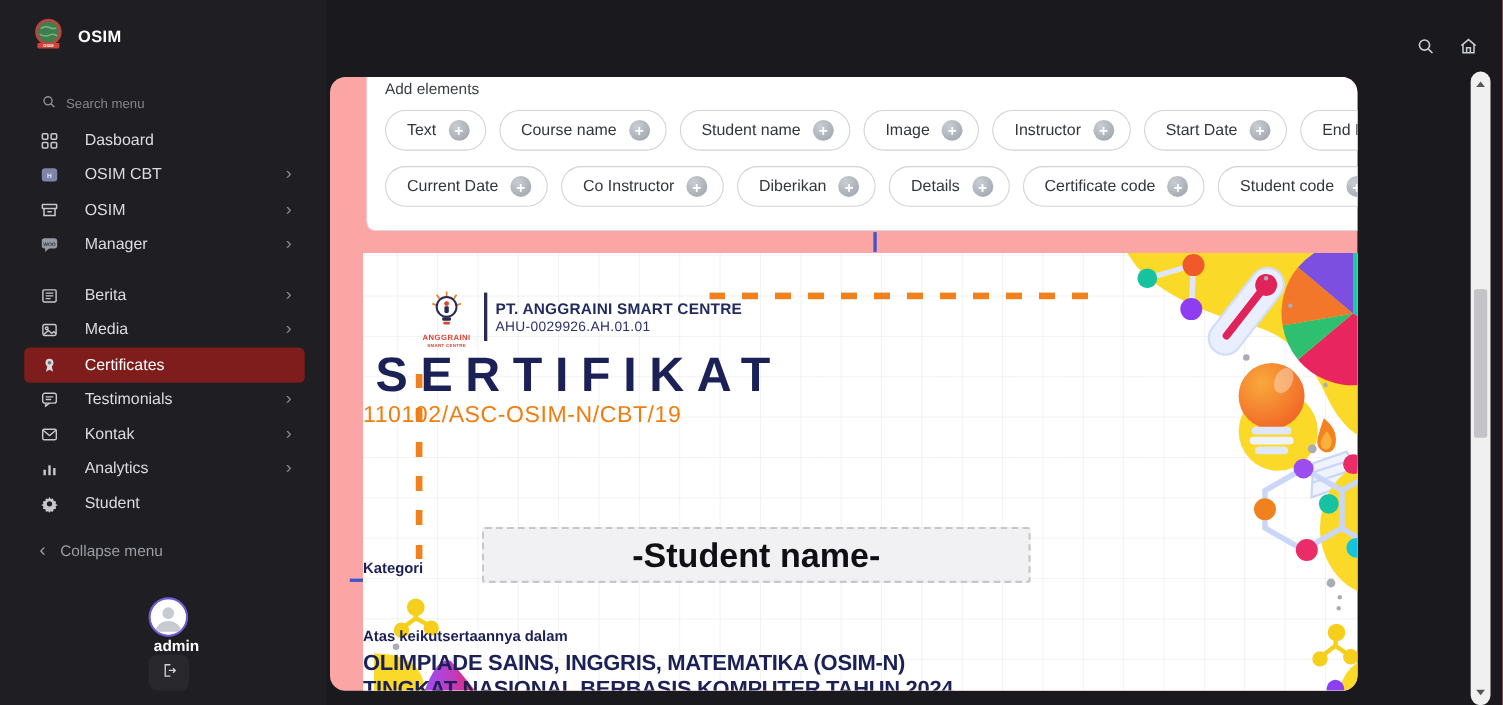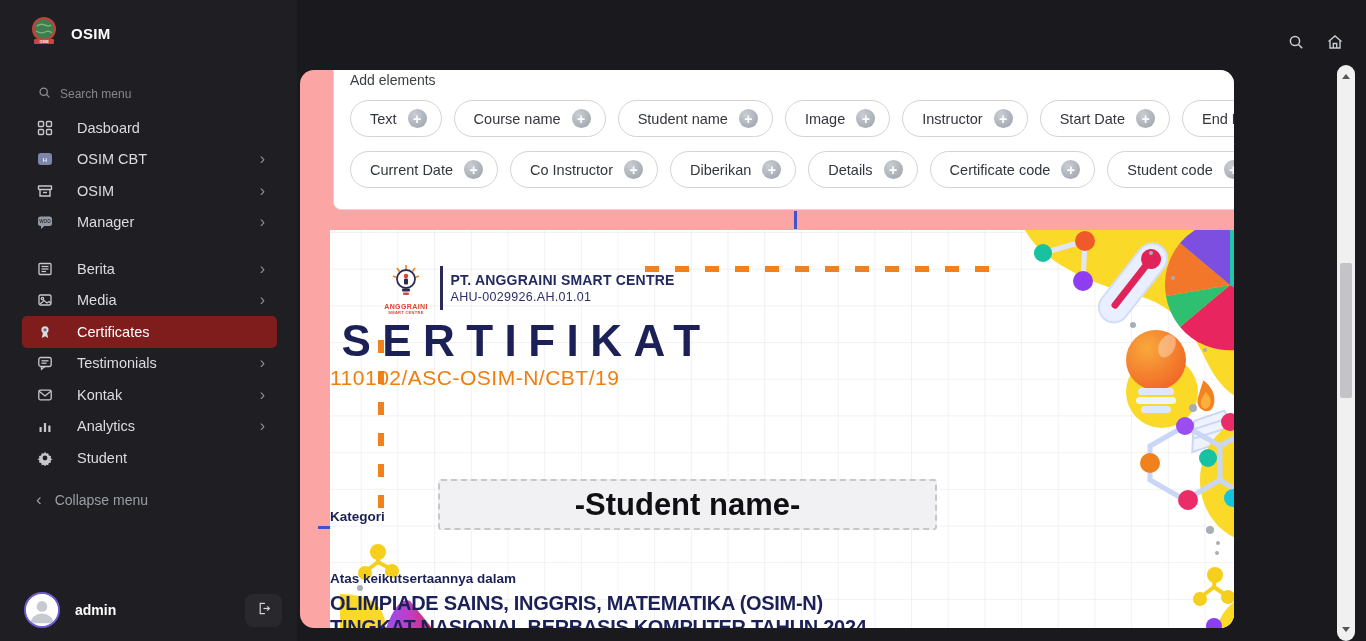--- a/index.html
+++ b/index.html
@@ -20,21 +20,21 @@
   .nav-item { display:flex; align-items:center; gap:12px; height:31.5px; padding:0 10px 0 14px;
     border-radius:5px; font-size:14.5px; color:#dcdce0; cursor:pointer; }
   .nav-item.active { background:#7f1d1d; color:#ffffff; }
   .nav-ico { width:17px; height:17px; display:flex; align-items:center; justify-content:center; flex:0 0 17px; }
   .nav-label { flex:1;margin-left:12px; }
   .chev { color:#8b8e95; font-size:16px; line-height:1; padding-right:2px; }
   .nav-gap { height:15px; }
   .collapse-row { position:absolute; left:36px; top:490px; display:flex; align-items:center; gap:13px;
     color:#9b9ea5; font-size:14px; cursor:pointer; }
   .collapse-chev { font-size:17px; }
-  .user-row { position:absolute; left:24px; bottom:13px; width:258px; display:flex; align-items:center; }
+  .user-row { position:absolute; left:24px; bottom:13px; width:258px; display:flex; align-items:center;flex-direction:column; }
   .avatar { width:36px; height:36px; border-radius:50%; border:2px solid #6f5bd4; overflow:hidden; background:#fff; }
   .user-name { margin-left:15px; font-size:14px; font-weight:bold; color:#fff; flex:1; }
   .logout-btn { width:37px; height:33px; background:#28282d; border-radius:8px; display:flex;
     align-items:center; justify-content:center; cursor:pointer; }
   
   .top-icons { position:absolute; top:33px; right:22px; display:flex; gap:22px; align-items:center; }
   .top-icon { cursor:pointer; display:flex; }
   
   .panel { position:absolute; left:300px; top:70px; width:934px; height:558px; background:#fca5a5;
     border-radius:14px; overflow:hidden;padding-left:39px; }

